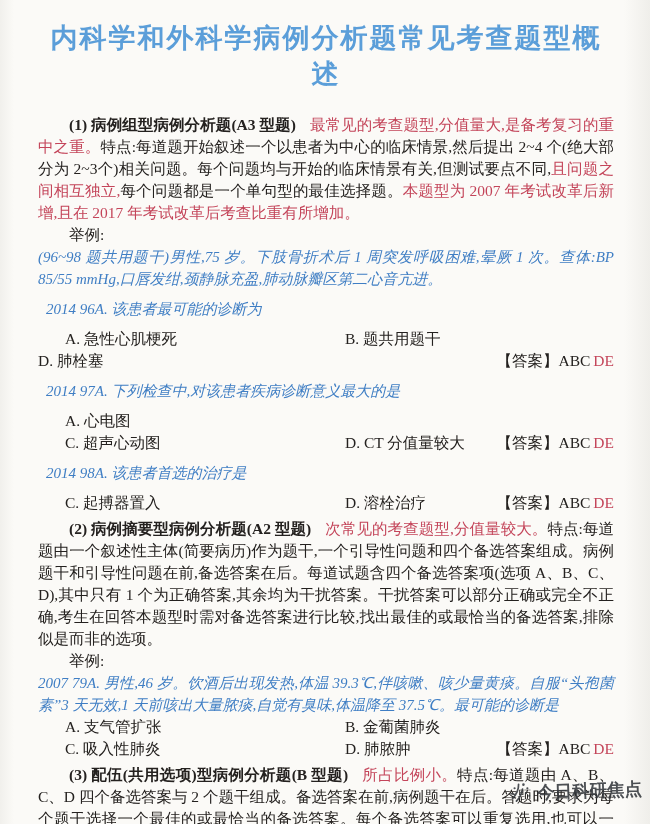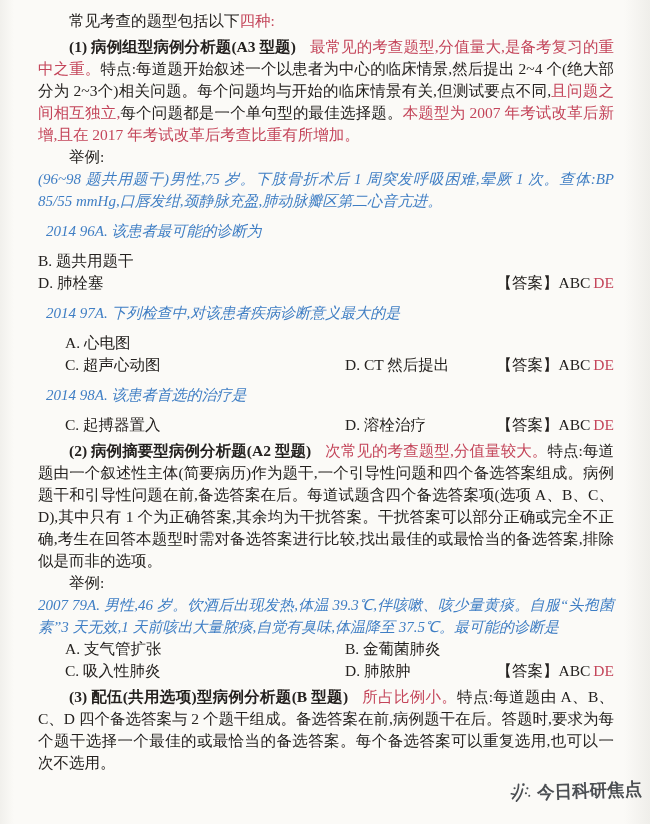--- a/index.html
+++ b/index.html
@@ -44,47 +44,48 @@
     color:var(--watermark);opacity:.88;transform:rotate(-2deg);
   }
   .watermark svg{display:block;}
 </style>
 </head>
 <body>
 
 <div class="page">
   <div class="content">
 
+    <h1 class="doc-title">内科学和外科学病例分析题常见考查题型概述</h1>
 
-    <p class="para"><span>常见考查的题型包括以下</span><span class="red">四种:</span></p>
 
     <p class="para sect"><span class="heading">(1) 病例组型病例分析题(A3 型题)</span><span class="h-gap"></span><span class="red">最常见的考查题型,分值量大,是备考复习的重中之重。</span><span>特点:每道题开始叙述一个以患者为中心的临床情景,然后提出 2~4 个(绝大部分为 2~3个)相关问题。每个问题均与开始的临床情景有关,但测试要点不同,</span><span class="red">且问题之间相互独立,</span><span>每个问题都是一个单句型的最佳选择题。</span><span class="red">本题型为 2007 年考试改革后新增,且在 2017 年考试改革后考查比重有所增加。</span></p>
 
     <p class="example">举例:</p>
     <p class="stem">(96~98 题共用题干)男性,75 岁。下肢骨折术后 1 周突发呼吸困难,晕厥 1 次。查体:BP 85/55 mmHg,口唇发绀,颈静脉充盈,肺动脉瓣区第二心音亢进。</p>
 
     <div>
       <p class="q-label">2014 96A. 该患者最可能的诊断为</p>
       <div class="opt-row">
+        <span class="ind opt-half">A. 急性心肌梗死</span>
         <span class="opt-rest">B. 题共用题干</span>
       </div>
       <div class="opt-row">
         <span>D. 肺栓塞</span>
         <span class="answer"><span>【答案】</span><span>ABC</span><span class="red">DE</span></span>
       </div>
     </div>
 
     <div>
       <p class="q-label">2014 97A. 下列检查中,对该患者疾病诊断意义最大的是</p>
       <div class="opt-row">
         <span class="ind opt-half">A. 心电图</span>
       </div>
       <div class="opt-row">
         <span class="ind opt-half">C. 超声心动图</span>
-        <span>D. CT 然后提出</span>
+        <span>D. CT 分值量较大</span>
         <span class="answer"><span>【答案】</span><span>ABC</span><span class="red">DE</span></span>
       </div>
     </div>
 
     <div>
       <p class="q-label">2014 98A. 该患者首选的治疗是</p>
       <div class="opt-row">
         <span class="ind opt-half">C. 起搏器置入</span>
         <span>D. 溶栓治疗</span>
         <span class="answer"><span>【答案】</span><span>ABC</span><span class="red">DE</span></span>

